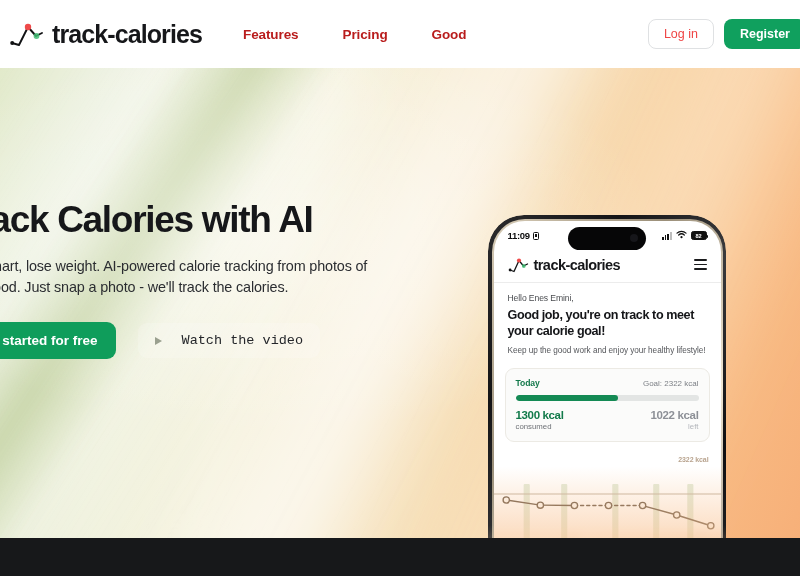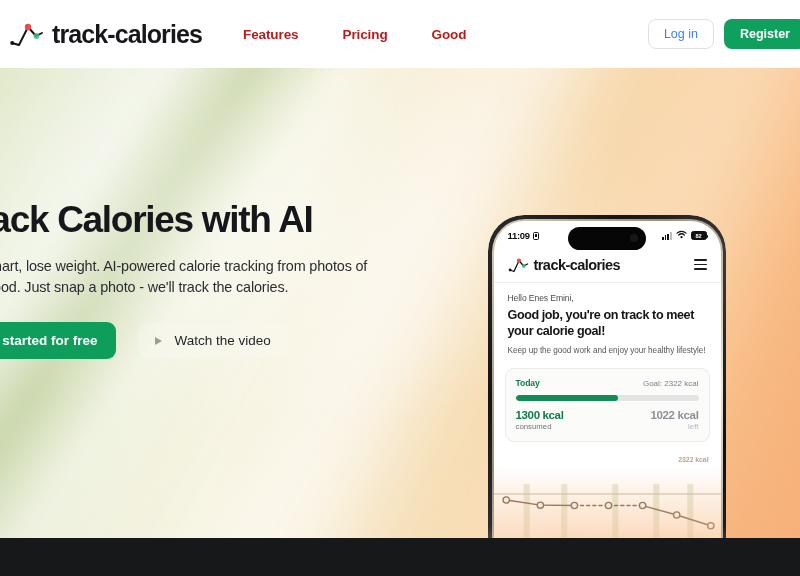--- a/index.html
+++ b/index.html
@@ -24,21 +24,21 @@
   .nav-links { display:flex; align-items:center; gap:44px; margin-left:41px; }
   .nav-link {
     font-size:13.5px; color:#b91c1c; font-weight:700; letter-spacing:-0.1px;
     cursor:pointer; white-space:nowrap;
   }
   .nav-actions {
     position:absolute; right:-6px; top:0; height:68px;
     display:flex; align-items:center; gap:10px;
   }
   .btn-login {
-    font-size:12.5px; color:#3b82f6; font-weight:500;
+    font-size:12.5px; color:#ef4444; font-weight:500;
     border:1px solid #dfe1e3; border-radius:8px;
     padding:7px 15px; background:#fff; cursor:pointer; white-space:nowrap;
   }
   .btn-register {
     font-size:12.5px; color:#ffffff; font-weight:600;
     background:#10a05e; border-radius:8px;
     padding:8px 16px; cursor:pointer; white-space:nowrap;
     border:none;
   }
 
@@ -109,23 +109,23 @@
     margin-top:15px; font-size:14.4px; color:#2b2d31;
     line-height:1.45; letter-spacing:-0.15px; max-width:428px;
   }
   .hero-ctas { display:flex; align-items:center; gap:22px; margin-top:25px; }
   .btn-primary {
     background:#0f9d5b; color:#fff; font-size:13.5px; font-weight:600;
     border-radius:9px; padding:11px 18px; cursor:pointer; white-space:nowrap;
     border:none;
   }
   .btn-ghost {
-    display:flex; align-items:center; gap:13px;
+    display:flex; align-items:center; gap:20px;
     background:rgba(255,255,255,.18); border-radius:9px;
-    padding:10px 17px; cursor:pointer; white-space:nowrap;
+    padding:10px 17px; cursor:pointer; white-space:nowrap;font-family:Liberation Mono, monospace;
   }
   .btn-ghost-label { font-size:13.5px; color:#24262a; font-weight:500; }
   .play-tri {
     width:0; height:0;
     border-left:7px solid #9aa08f;
     border-top:4.5px solid transparent;
     border-bottom:4.5px solid transparent;
   }
 
   

